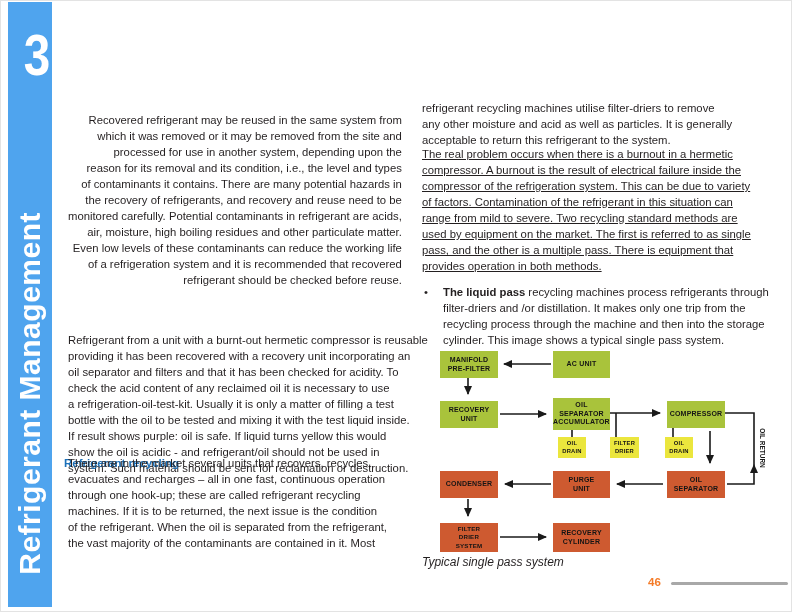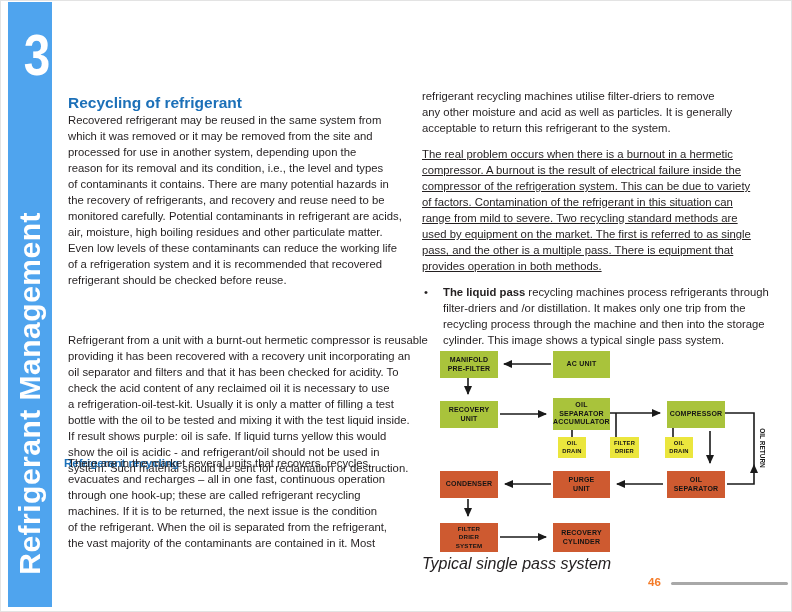--- a/index.html
+++ b/index.html
@@ -9,50 +9,49 @@
   .sidebar{position:absolute;left:8px;top:2px;width:44px;height:605px;background:#4fa4ee;}
   .chapter-num{position:absolute;top:24px;right:2px;color:#fff;font-size:58px;font-weight:bold;
                line-height:1;transform:scaleX(0.82);transform-origin:right top;}
   .chapter-title{position:absolute;bottom:32px;left:50%;writing-mode:vertical-rl;
                  transform:translateX(-50%) rotate(180deg);color:#fff;font-size:30px;
                  font-weight:bold;white-space:nowrap;letter-spacing:0.5px;}
   
   .para{position:absolute;white-space:pre-line;font-size:11.3px;line-height:16px;color:#231f20;}
   .h1{position:absolute;font-size:15.5px;font-weight:bold;color:#1c70b8;}
   .h2{position:absolute;font-size:11.5px;font-weight:bold;color:#1c70b8;}
-  .lp1{left:68px;top:112px;} .lp2{left:68px;top:292px;margin-top:40px;} .lp3{left:68px;top:455px;}
+  .lp1{left:68px;top:112px;text-align:right;} .lp2{left:68px;top:292px;margin-top:40px;} .lp3{left:68px;top:455px;}
   .lh1{left:68px;top:94px;}  .lh2{left:52px;top:457px;padding-left:12px;}
-  .rp1{left:422px;top:88px;} .rp2{left:422px;top:146px;text-decoration:underline;}
+  .rp1{left:422px;top:100px;} .rp2{left:422px;top:146px;text-decoration:underline;}
   .bullet-marker{position:absolute;left:424px;top:284px;font-size:11.3px;line-height:16px;color:#231f20;}
   .bullet-text{left:443px;top:284px;}
   .bold{font-weight:bold;}
   
   .diagram{position:absolute;left:420px;top:345px;width:372px;height:212px;}
   .dbox{position:absolute;display:flex;align-items:center;justify-content:center;text-align:center;
         font-weight:bold;font-size:7px;line-height:1.25;color:#151515;white-space:pre-line;
         letter-spacing:0.2px;}
   .dbox.small{font-size:5.8px;line-height:1.35;}
   .green{background:#a9c33b;} .yellow{background:#ebe63d;} .orange{background:#ce5a30;}
   .arrows{position:absolute;left:0;top:0;}
   .arrows text{font-family:"Liberation Sans",sans-serif;}
-  .caption{position:absolute;left:422px;top:555px;font-size:16px;font-style:italic;color:#231f20;}
+  .caption{position:absolute;left:422px;top:555px;font-size:12px;font-style:italic;color:#231f20;}
   .page-num{position:absolute;left:648px;top:576px;font-size:11.5px;font-weight:bold;color:#f47b28;}
   .page-rule{position:absolute;left:671px;top:582px;width:117px;height:3px;background:#a8a8a8;border-radius:2px;}
 </style>
 </head>
 <body>
 
 <div class="page">
 
   <div class="sidebar">
     <div class="chapter-num">3</div>
     <div class="chapter-title">Refrigerant Management</div>
   </div>
 
-  <div class="h1 lh1">Recycling of refrigerant</div>
   <div class="para lp1">Recovered refrigerant may be reused in the same system from
 which it was removed or it may be removed from the site and
 processed for use in another system, depending upon the
 reason for its removal and its condition, i.e., the level and types
 of contaminants it contains. There are many potential hazards in
 the recovery of refrigerants, and recovery and reuse need to be
 monitored carefully. Potential contaminants in refrigerant are acids,
 air, moisture, high boiling residues and other particulate matter.
 Even low levels of these contaminants can reduce the working life
 of a refrigeration system and it is recommended that recovered

